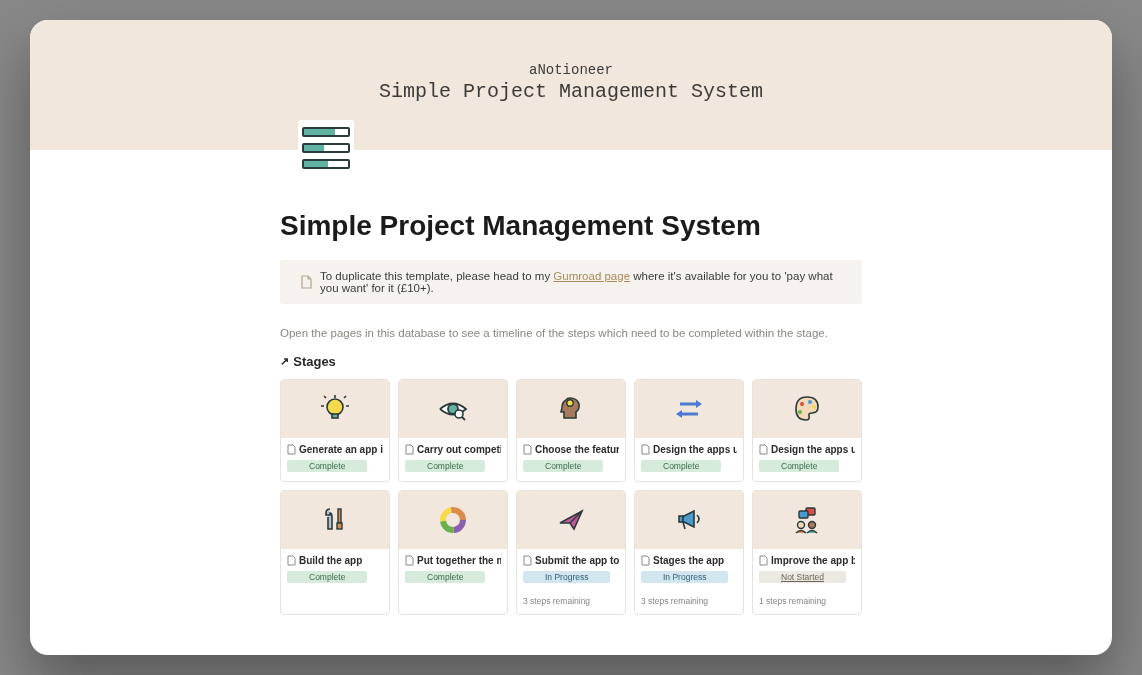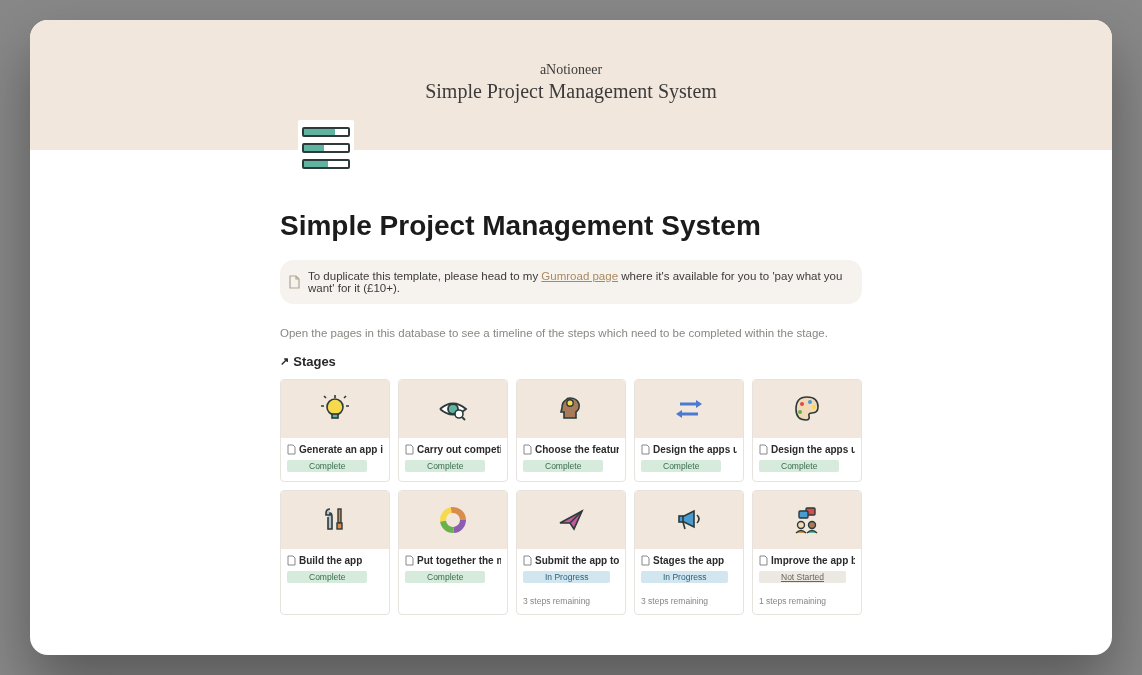--- a/index.html
+++ b/index.html
@@ -21,21 +21,21 @@
   }
   .cover {
     background: #f2e7dd;
     height: 130px;
     position: relative;
   }
   .cover-brand {
     position: absolute;
     top: 42px; left: 0; right: 0;
     text-align: center;
-    font-family: Liberation Serif, serif;
+    font-family: Liberation Mono, monospace;
     color: #3b3b3b;
   }
   .cover-brand .line1 { font-size: 14px; }
   .cover-brand .line2 { font-size: 20px; margin-top: 2px; }
   .hero-icon {
     position: absolute;
     left: 268px;
     top: 100px;
     width: 56px;
     height: 56px;
@@ -70,22 +70,22 @@
     width: 582px;
   }
   h1.page-title {
     font-size: 28px;
     font-weight: 700;
     color: #1b1b1b;
     margin-bottom: 18px;
   }
   .callout {
     background: #f6f2ee;
-    border-radius: 14px;
-    padding: 10px 8px;
+    border-radius: 3px;
+    padding: 10px 20px;
     font-size: 11.5px;
     color: #3b3b3b;
     display: flex;
     align-items: center;
     gap: 8px;
     margin-bottom: 20px;
   }
   .callout .doc-mini {
     width: 12px; height: 14px;
     display: inline-block;

